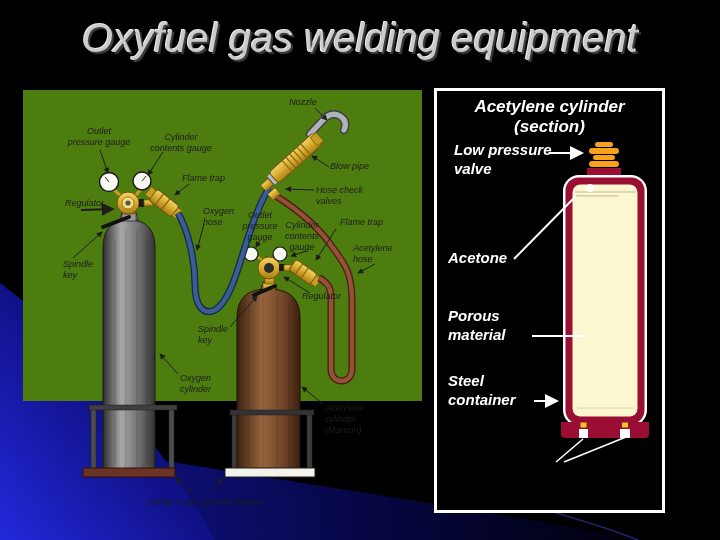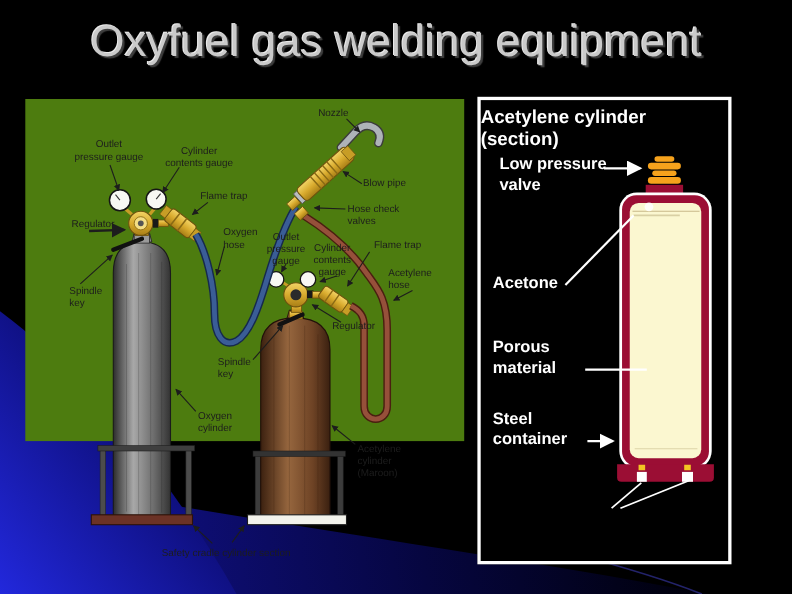--- a/index.html
+++ b/index.html
@@ -1,31 +1,31 @@
 <!DOCTYPE html>
 <html><head>
 <meta charset="utf-8">
 <style>
   html,body{margin:0;padding:0;background:#000;}
   #slide{position:relative;width:720px;height:540px;background:#000;overflow:hidden;
-         font-family:"Liberation Sans",sans-serif;}
+         font-family:"Liberation Sans",sans-serif;font-style:italic;}
   #bg-swoosh{position:absolute;left:0;top:0;width:720px;height:540px;}
   #title{position:absolute;left:0;top:16px;width:720px;text-align:center;
          font-size:40px;font-weight:400;color:#cacaca;letter-spacing:0px;
          text-shadow:2px 2px 1px #3f3f3f, -1px -1px 0 #eaeaea;}
   
   #eq-panel{position:absolute;left:23px;top:90px;width:399px;height:311px;background:#4d7c0f;}
   #eq-art{position:absolute;left:0;top:0;}
   .lbl{position:absolute;font-size:9px;line-height:1.2;color:#1d1d1d;white-space:pre-line;}
   .lbl.c{text-align:center;}
   
   #sec-panel{position:absolute;left:434px;top:88px;width:231px;height:425px;background:#000;
              border:3px solid #fff;box-sizing:border-box;}
   #sec-art{position:absolute;left:0;top:0;}
-  #sec-title{position:absolute;left:0;top:6px;width:225px;text-align:left;color:#fff;
+  #sec-title{position:absolute;left:0;top:6px;width:225px;text-align:center;color:#fff;
              font-size:17px;font-weight:bold;line-height:1.2;white-space:pre-line;}
   .rlbl{position:absolute;color:#fff;font-size:15px;font-weight:bold;line-height:1.25;white-space:pre-line;}
 </style>
 </head>
 <body>
 
 <div id="slide">
 
   <svg id="bg-swoosh" viewBox="0 0 720 540">
     <defs>

